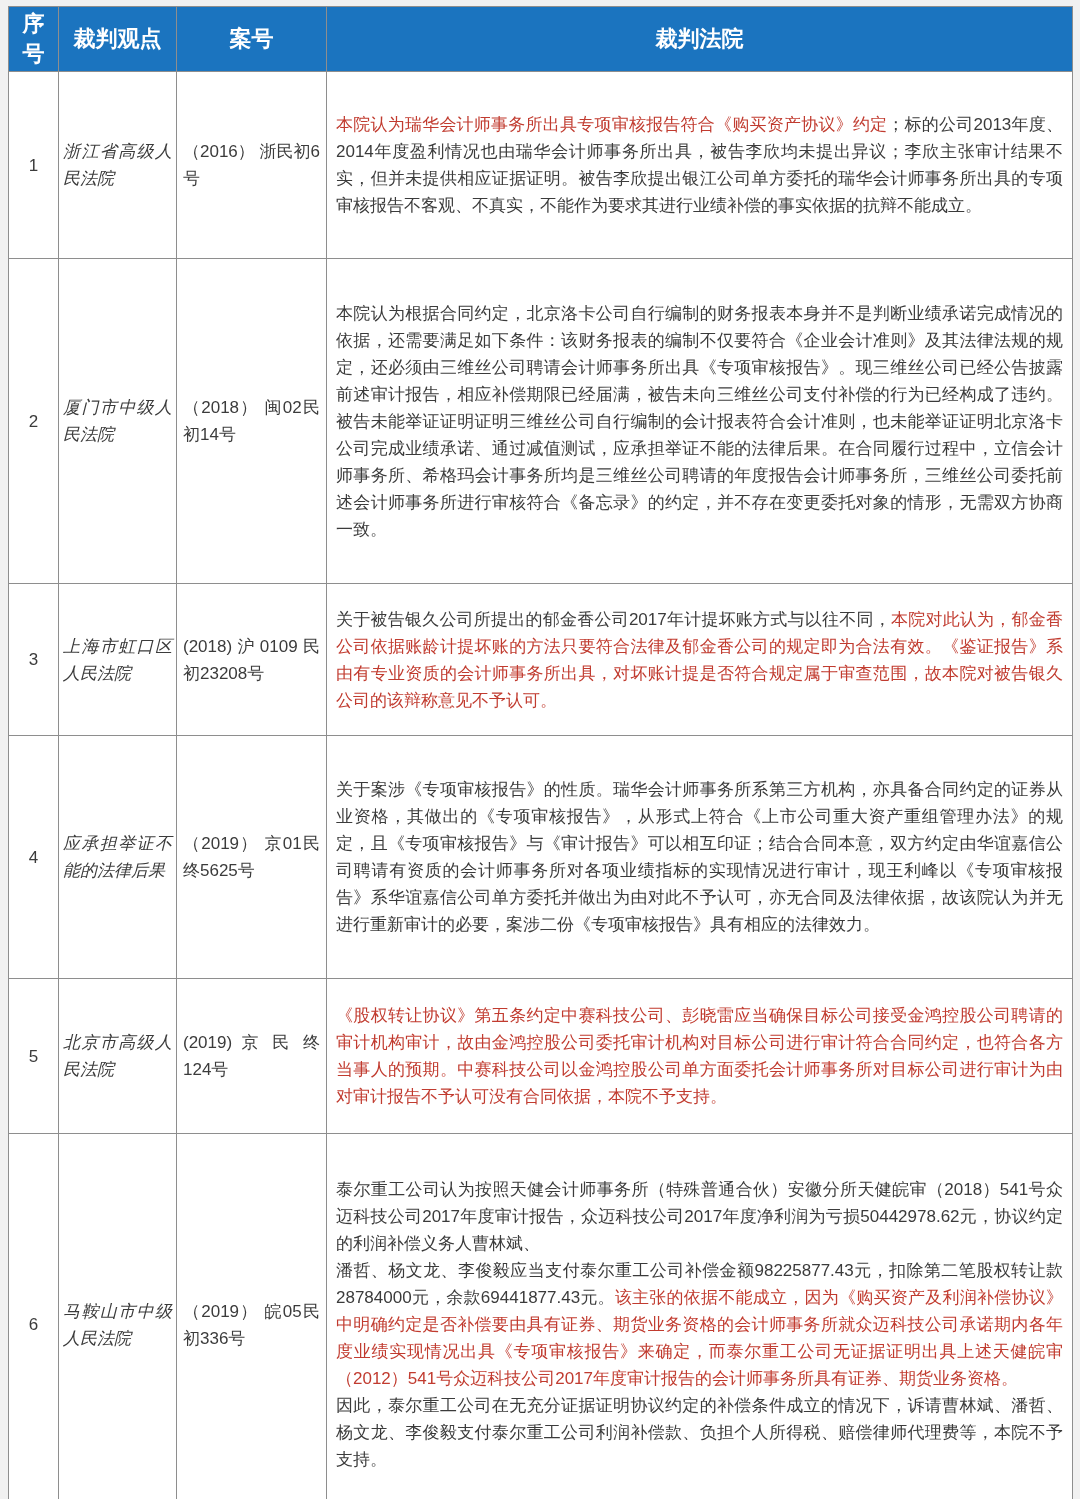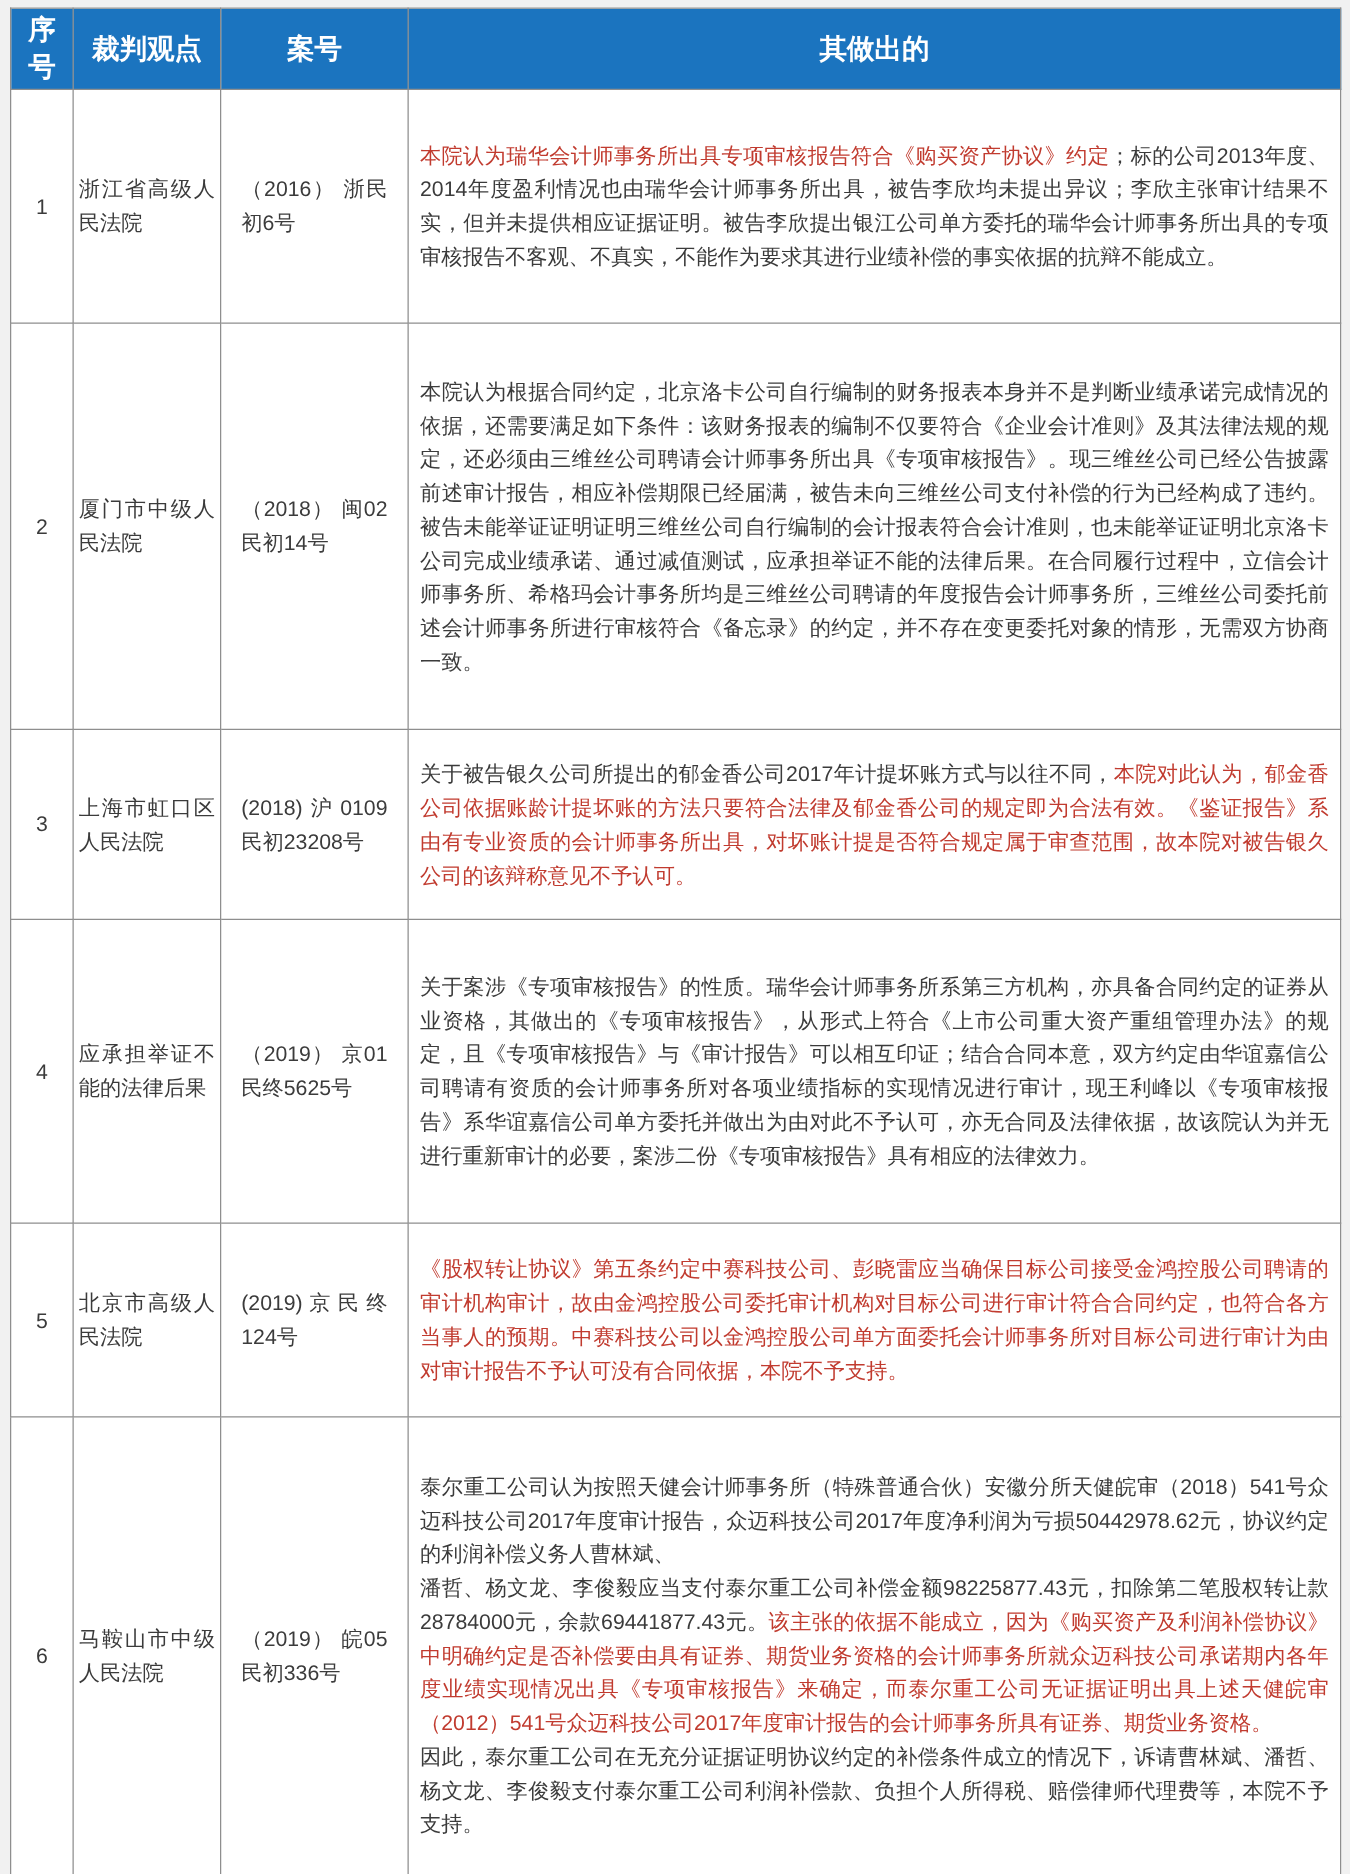--- a/index.html
+++ b/index.html
@@ -39,22 +39,22 @@
     text-align: center;
   }
   tbody td {
     font-size: 17px;
     line-height: 27px;
     color: var(--black_text);
     vertical-align: middle;
     background: var(--cell_bg);
   }
   td.cell-no { text-align: center; }
-  td.cell-court { padding: 4px 4px; text-align: justify; }
-  td.cell-case { padding: 4px 16px; text-align: justify; }
+  td.cell-court { padding: 4px 4px; text-align: justify; font-style: italic; }
+  td.cell-case { padding: 4px 6px; text-align: justify; }
   td.cell-opinion {
     padding: 5px 9px;
     text-align: justify;
     white-space: pre-wrap;
   }
   tr.r1 { height: 187px; }
   tr.r2 { height: 325px; }
   tr.r3 { height: 152px; }
   tr.r4 { height: 243px; }
   tr.r5 { height: 155px; }
@@ -71,21 +71,21 @@
       <col style="width:50px">
       <col style="width:118px">
       <col style="width:150px">
       <col style="width:746px">
     </colgroup>
     <thead>
       <tr>
         <th>序号</th>
         <th>裁判观点</th>
         <th>案号</th>
-        <th>其做出的</th>
+        <th>裁判法院</th>
       </tr>
     </thead>
     <tbody>
       <tr class="r1">
         <td class="cell-no">1</td>
         <td class="cell-court">浙江省高级人民法院</td>
         <td class="cell-case">（2016） 浙民初6号</td>
         <td class="cell-opinion"><span class="seg-red">本院认为瑞华会计师事务所出具专项审核报告符合《购买资产协议》约定</span><span class="seg-black">；标的公司2013年度、2014年度盈利情况也由瑞华会计师事务所出具，被告李欣均未提出异议；李欣主张审计结果不实，但并未提供相应证据证明。被告李欣提出银江公司单方委托的瑞华会计师事务所出具的专项审核报告不客观、不真实，不能作为要求其进行业绩补偿的事实依据的抗辩不能成立。</span></td>
       </tr>
       <tr class="r2">

